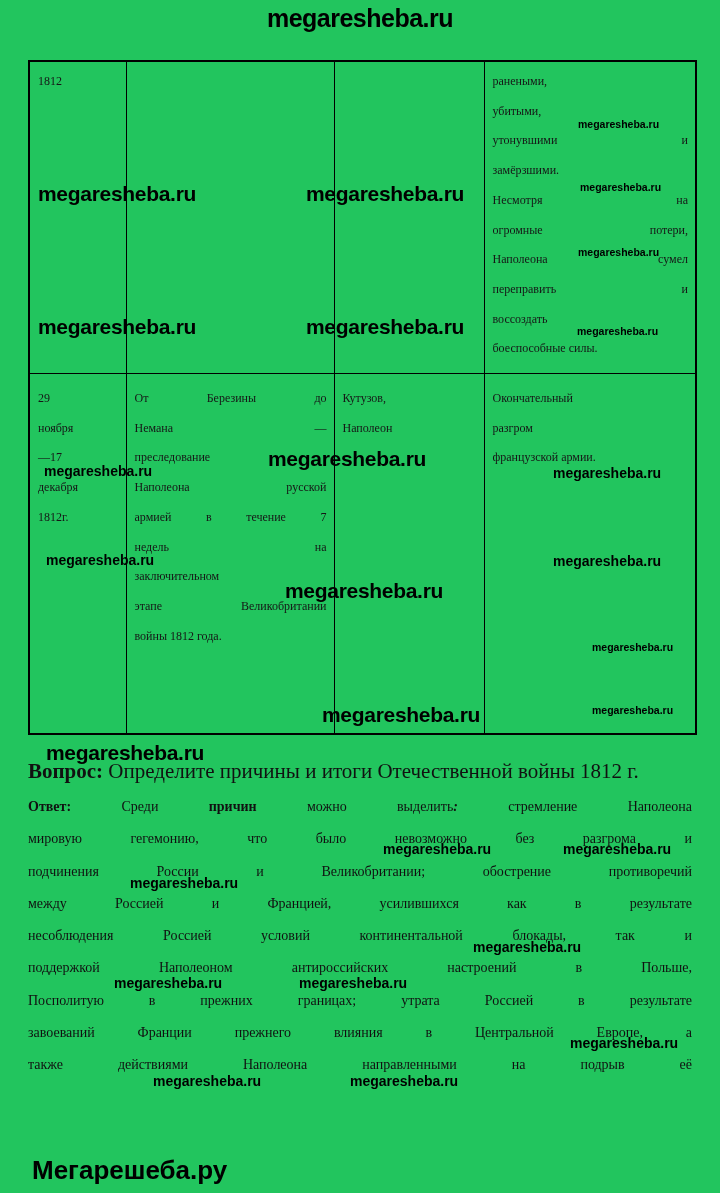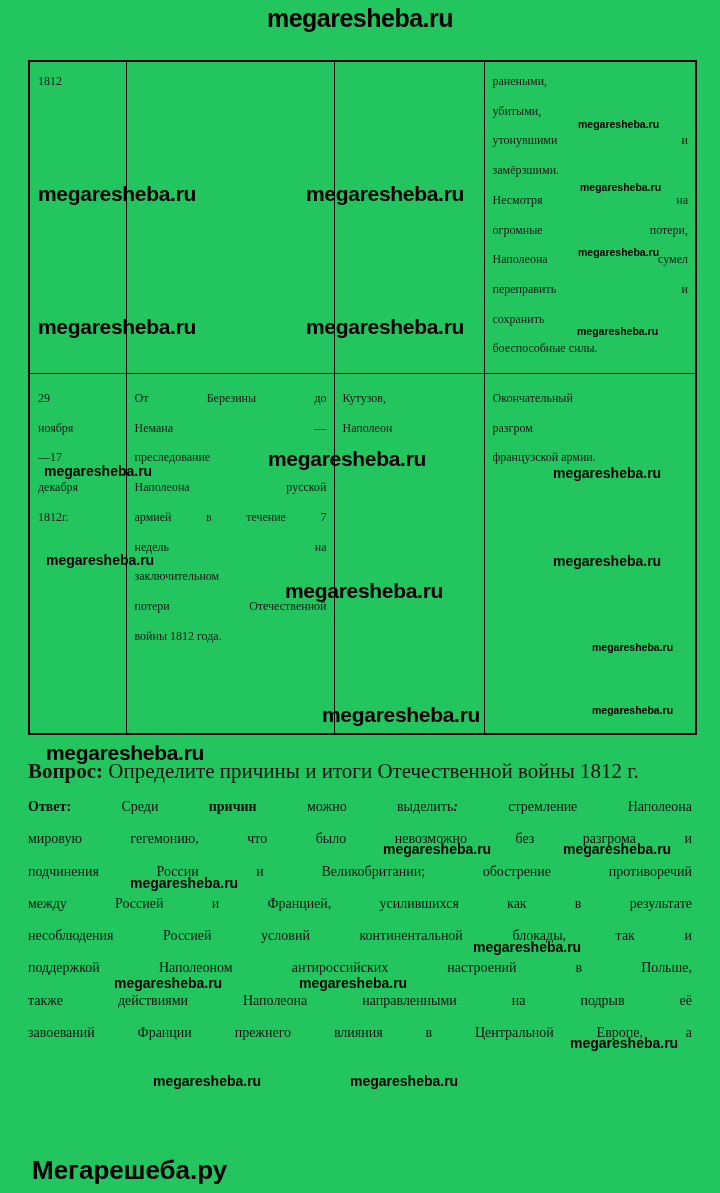--- a/index.html
+++ b/index.html
@@ -60,21 +60,21 @@
       <td>
             <div class="lines">
               <div class="cell-line">ранеными,</div>
               <div class="cell-line">убитыми,</div>
               <div class="cell-line">утонувшими и</div>
               <div class="cell-line">замёрзшими.</div>
               <div class="cell-line">Несмотря на</div>
               <div class="cell-line">огромные потери,</div>
               <div class="cell-line">Наполеона сумел</div>
               <div class="cell-line">переправить и</div>
-              <div class="cell-line">сохранить</div>
+              <div class="cell-line">воссоздать</div>
               <div class="cell-line">боеспособные силы.</div>
             </div>
           </td>
     </tr>
     <tr class="r2">
       <td>
             <div class="lines">
               <div class="cell-line">29</div>
               <div class="cell-line">ноября</div>
               <div class="cell-line">—17</div>
@@ -84,21 +84,21 @@
           </td>
       <td>
             <div class="lines">
               <div class="cell-line">От Березины до</div>
               <div class="cell-line">Немана —</div>
               <div class="cell-line">преследование</div>
               <div class="cell-line">Наполеона русской</div>
               <div class="cell-line">армией в течение 7</div>
               <div class="cell-line">недель на</div>
               <div class="cell-line">заключительном</div>
-              <div class="cell-line">потери Отечественной</div>
+              <div class="cell-line">этапе Великобритании</div>
               <div class="cell-line">войны 1812 года.</div>
             </div>
           </td>
       <td>
             <div class="lines">
               <div class="cell-line">Кутузов,</div>
               <div class="cell-line">Наполеон</div>
             </div>
           </td>
       <td>
@@ -114,22 +114,23 @@
 
   <div class="question"><b>Вопрос:</b><span> Определите причины и итоги Отечественной войны 1812 г.</span></div>
 
   <div class="answer">
       <div class="ans-line"><b>Ответ:</b><span> Среди </span><b>причин</b><span> можно выделить</span><b style="font-style: italic;">:</b><span> стремление Наполеона</span></div>
       <div class="ans-line"><span>мировую гегемонию, что было невозможно без разгрома и</span></div>
       <div class="ans-line"><span>подчинения России и Великобритании; обострение противоречий</span></div>
       <div class="ans-line"><span>между Россией и Францией, усилившихся как в результате</span></div>
       <div class="ans-line"><span>несоблюдения Россией условий континентальной блокады, так и</span></div>
       <div class="ans-line"><span>поддержкой Наполеоном антироссийских настроений в Польше,</span></div>
+      <div class="ans-line"><span>Посполитую в прежних границах; утрата Россией в результате</span></div>
+      <div class="ans-line"><span>завоеваний Франции прежнего влияния в Центральной Европе, а</span></div>
       <div class="ans-line"><span>также действиями Наполеона направленными на подрыв её</span></div>
-      <div class="ans-line"><span>завоеваний Франции прежнего влияния в Центральной Европе, а</span></div>
     </div>
 
   <div class="site-footer">Мегарешеба.ру</div>
 
   <div id="wm-layer">
       <div class="wm lg" style="left: 38px; top: 183px;">megaresheba.ru</div>
       <div class="wm lg" style="left: 306px; top: 183px;">megaresheba.ru</div>
       <div class="wm lg" style="left: 38px; top: 316px;">megaresheba.ru</div>
       <div class="wm lg" style="left: 306px; top: 316px;">megaresheba.ru</div>
       <div class="wm lg" style="left: 268px; top: 448px;">megaresheba.ru</div>

